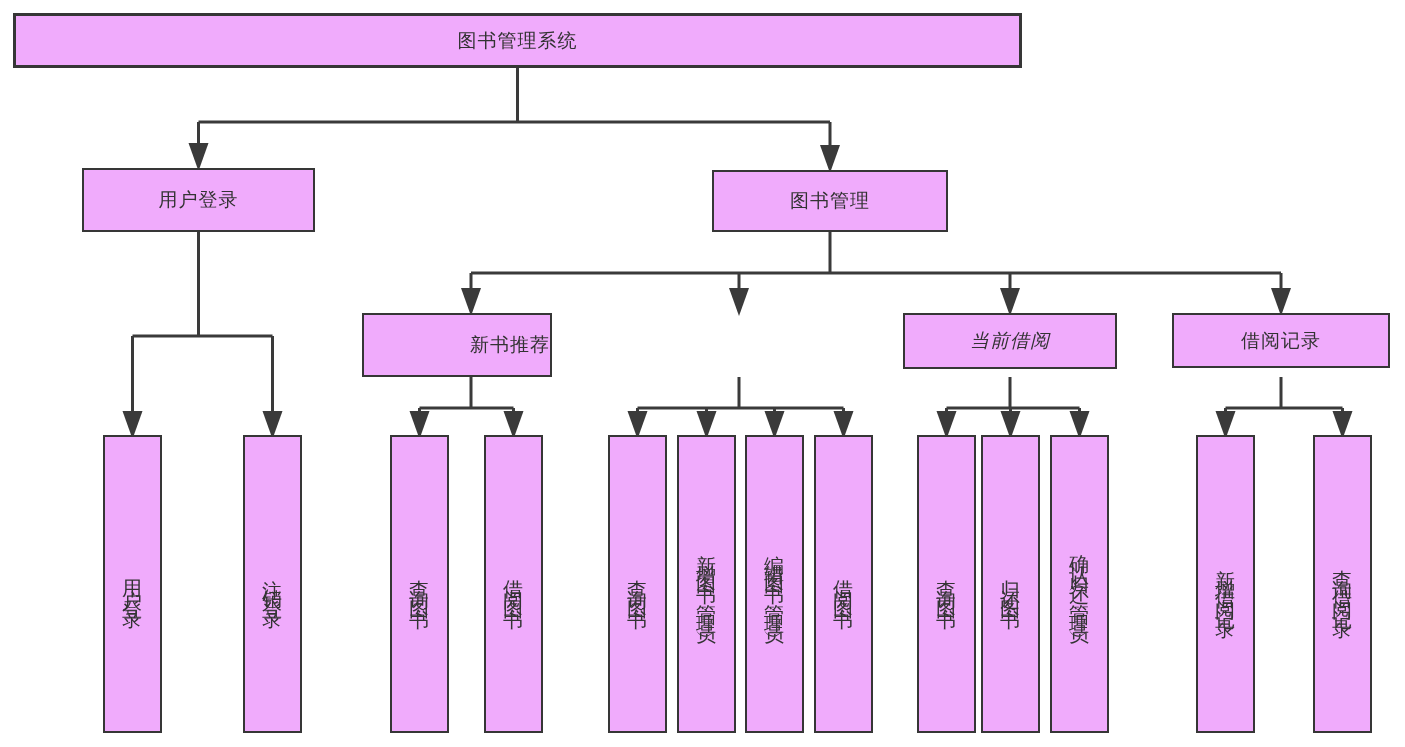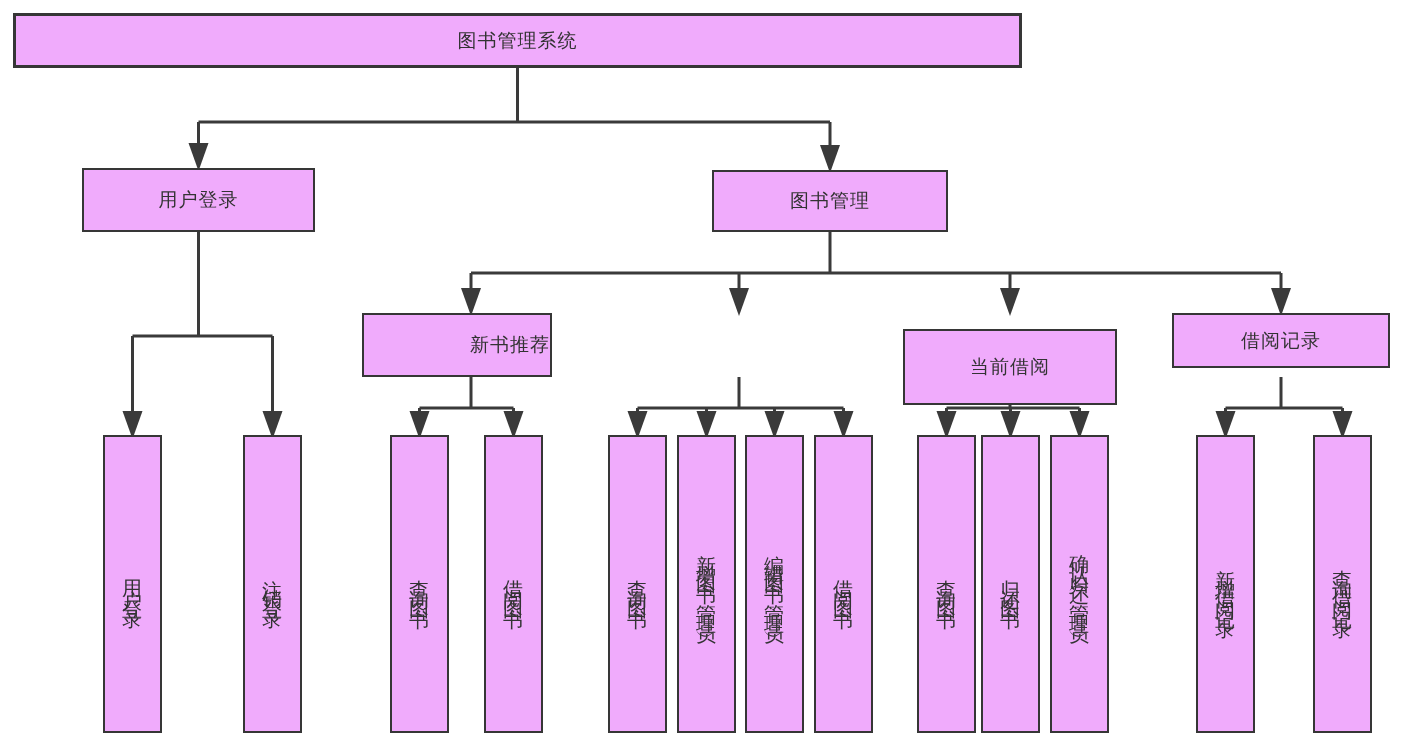--- a/index.html
+++ b/index.html
@@ -110,21 +110,21 @@
   <div class="node" style="left:82px; top:168px; width:233px; height:64px;">
     <span class="h-label">用户登录</span>
   </div>
   <div class="node" style="left:712px; top:170px; width:236px; height:62px;">
     <span class="h-label">图书管理</span>
   </div>
 
   <div class="node" style="left:362px; top:313px; width:190px; height:64px;justify-content:flex-end;">
     <span class="h-label">新书推荐</span>
   </div>
-  <div class="node" style="left:903px; top:329px; width:214px; height:76px;">
+  <div class="node" style="left:903px; top:313px; width:214px; height:56px;font-style:italic;">
     <span class="h-label">当前借阅</span>
   </div>
   <div class="node" style="left:1172px; top:313px; width:218px; height:55px;">
     <span class="h-label">借阅记录</span>
   </div>
 
   <div class="node leaf" style="left:103px;">
     <span class="v-label">用户登录</span>
   </div>
   <div class="node leaf" style="left:243px;">

